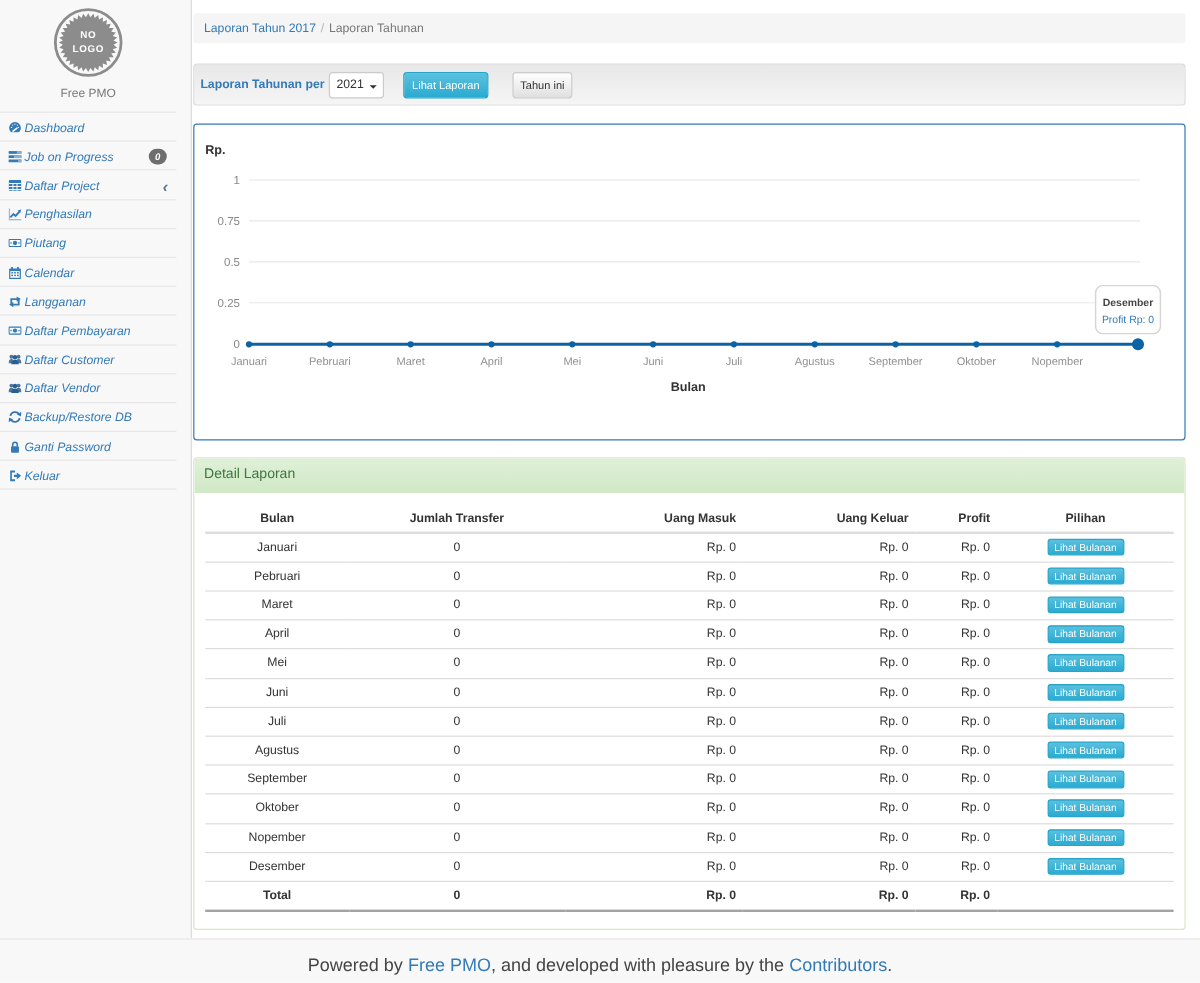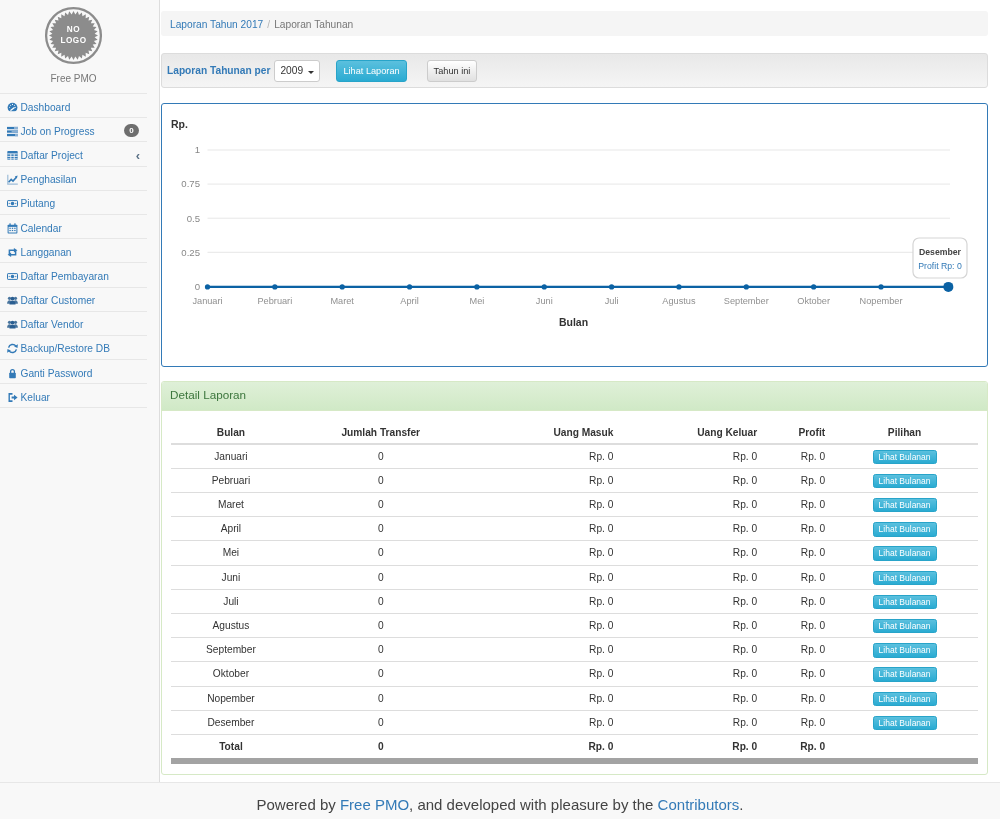--- a/index.html
+++ b/index.html
@@ -1,20 +1,20 @@
 <!DOCTYPE html>
 <html><head>
 <meta charset="utf-8">
 <style>
 * { margin:0; padding:0; box-sizing:border-box; }
 html,body { width:1000px; height:819px; background:#fff; font-family:"Liberation Sans", sans-serif; font-size:10.2px; color:#333; overflow:hidden; }
 a { color:#337ab7; text-decoration:none; }
 .sidebar { position:absolute; left:0; top:0; width:160px; height:782px; background:#f8f8f8; border-right:1px solid #ddd; }
 .brand { color:#777; font-size:10px; text-align:center; position:absolute; top:73px; width:147px; }
-.menu { position:absolute; top:93px; left:0; width:147px; list-style:none; border-top:1px solid #e7e7e7; }
+.menu { position:absolute; top:93px; left:0; width:147px; list-style:none; border-top:1px solid #e7e7e7;font-style:italic; }
 .menu li { height:24.2px; border-bottom:1px solid #e7e7e7; position:relative; }
 .menu li a { display:block; line-height:23.2px; padding-top:1.6px; padding-left:7px; color:#337ab7; white-space:nowrap; }
 .menu li svg.mi { vertical-align:-2px; margin-right:2.5px; }
 .badge0 { position:absolute; right:8px; top:5.8px; width:15.3px; height:13.3px; background:#6e6e6e; color:#fff; border-radius:7px; font-size:8px; font-weight:bold; text-align:center; line-height:13.3px; }
 .chev { position:absolute; right:7px; top:1.5px; color:#5a7186; font-size:13px; font-weight:bold; line-height:23px; }
 .main { position:absolute; left:161px; top:0; width:827px; }
 .breadcrumb { position:absolute; top:11px; left:0; width:827px; height:25px; background:#f5f5f5; border-radius:3px; padding:7.8px 9px 4px; }
 .breadcrumb .sep { color:#b5b5b5; padding:0 4px; }
 .breadcrumb .active { color:#777; }
 .well { position:absolute; top:53px; left:0; width:827px; height:35px; background:linear-gradient(to bottom,#e8e8e8 0%,#f5f5f5 100%); border:1px solid #dcdcdc; border-radius:3px; padding:6px 6px 6px 5px; }
@@ -26,21 +26,21 @@
 .btn-default { margin-left:20px; background:linear-gradient(to bottom,#fff 0%,#e0e0e0 100%); border:1px solid #ccc; color:#333; }
 .panel-chart { position:absolute; top:103px; left:0; width:827px; height:264px; border:1px solid #337ab7; border-radius:3px; background:#fff; }
 .panel-chart .hd { height:25px; background:linear-gradient(to bottom,#337ab7 0%,#2e6da4 100%); color:#fff; padding:4.5px 9px; font-size:11.7px; border-radius:2px 2px 0 0; }
 .panel-success { position:absolute; top:381px; left:0; width:827px; height:394px; border:1px solid #d6e9c6; border-radius:3px; background:#fff; }
 .panel-success .hd { height:29px; background:linear-gradient(to bottom,#dff0d8 0%,#d0e9c6 100%); color:#3c763d; padding:6px 8px; font-size:11.7px; border-bottom:1px solid #d6e9c6; border-radius:2px 2px 0 0; }
 .panel-success .bd { padding:10px 9px; }
 table.rpt { width:100%; border-collapse:collapse; font-size:10.2px; }
 table.rpt th { font-weight:bold; padding:2.5px 6px 2px; border-bottom:2px solid #ddd; line-height:17px; }
 table.rpt td { padding:3px 6px; border-top:1px solid #ddd; line-height:17.2px; }
 table.rpt tr:first-child td { border-top:none; }
-table.rpt tbody tr:last-child td { border-bottom:6px solid #a3a3a3; }
+table.rpt tbody tr:last-child td { border-bottom:2px solid #a3a3a3; }
 .ta-c { text-align:center; } .ta-r { text-align:right; }
 .btn-xs { display:inline-block; background:linear-gradient(to bottom,#5bc0de 0%,#2aabd2 100%); border:1px solid #28a4c9; color:#fff; font-size:8.5px; border-radius:2.5px; padding:0 5px; height:14.5px; line-height:13px; }
 .footer { position:absolute; left:0; top:782px; width:1000px; height:37px; background:#f8f8f8; border-top:1px solid #e7e7e7; text-align:center; color:#444; padding-top:13px; font-size:15px; }
 </style>
 </head>
 <body>
 <svg width="0" height="0" style="position:absolute">
 <defs>
 <symbol id="i-dash" viewBox="0 0 11 11">
   <circle cx="5.5" cy="5.6" r="4.9" fill="#337ab7"></circle>
@@ -202,21 +202,21 @@
         <a href="#"><svg class="mi" width="11" height="11">
             <use href="#i-out"></use>
           </svg>Keluar</a>
       </li>
   </ul>
 </div>
 <div class="main">
   <div class="breadcrumb"><a href="#">Laporan Tahun 2017</a><span class="sep">/</span><span class="active">Laporan Tahunan</span></div>
   <div class="well">
     <span class="lbl">Laporan Tahunan per</span>
-    <span class="sel">2009</span>
+    <span class="sel">2021</span>
     <span class="btn btn-info">Lihat Laporan</span>
     <span class="btn btn-default">Tahun ini</span>
   </div>
   <div class="panel-chart">
     <svg width="825" height="236" id="chartsvg">
         <text x="9" y="24" font-size="10.5" font-weight="bold" fill="#333">Rp.</text>
         <line x1="45.5" y1="46" x2="788" y2="46" stroke="#e7e7e7" stroke-width="1"></line>
         <text x="38" y="49.3" font-size="9.6" fill="#888" text-anchor="end">1</text>
         <line x1="45.5" y1="80.1" x2="788" y2="80.1" stroke="#e7e7e7" stroke-width="1"></line>
         <text x="38" y="83.39999999999999" font-size="9.6" fill="#888" text-anchor="end">0.75</text>

